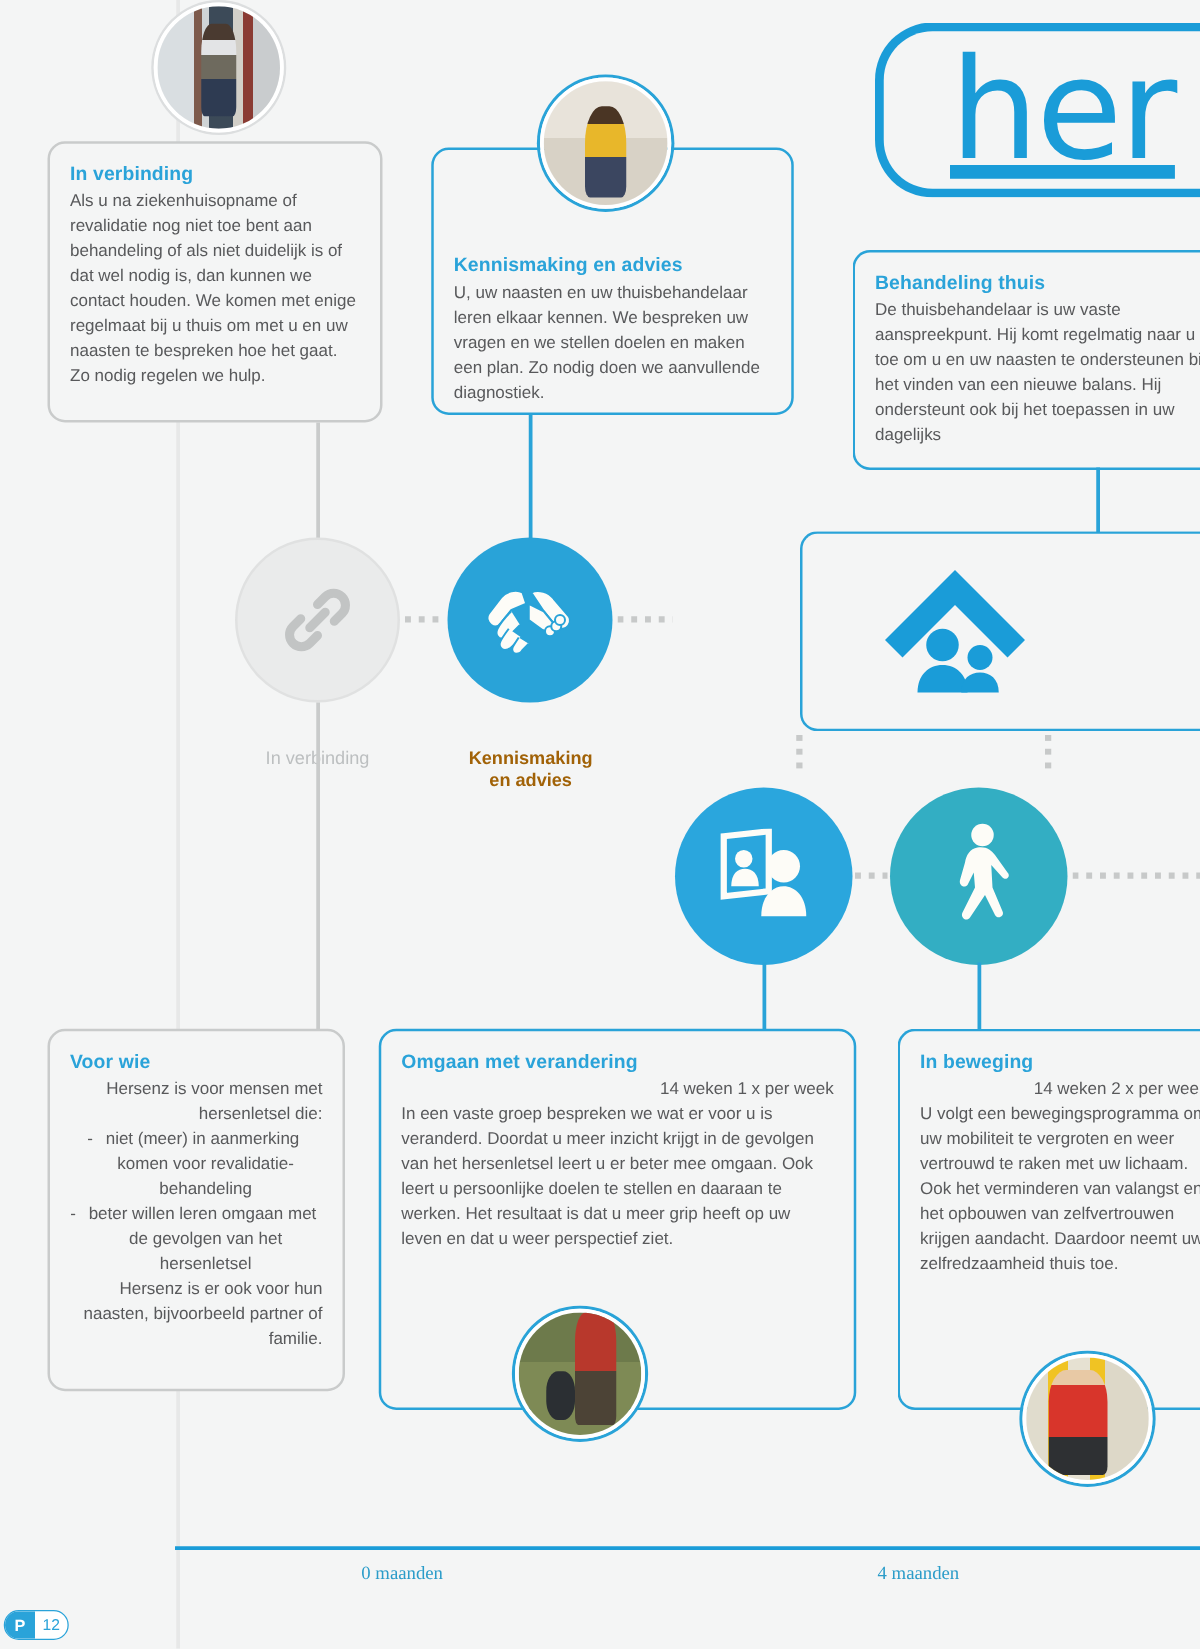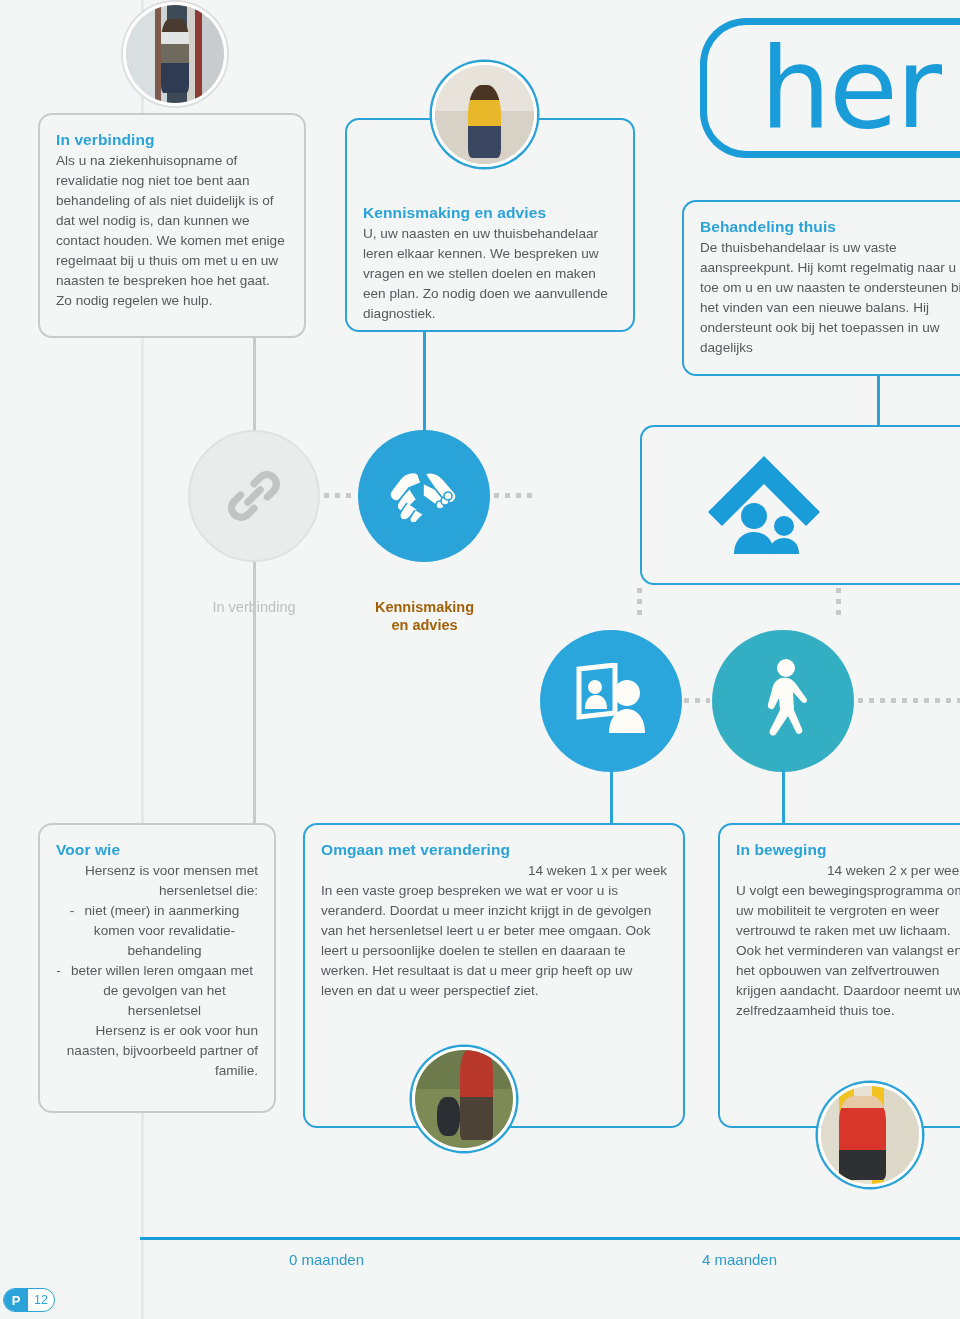--- a/index.html
+++ b/index.html
@@ -172,30 +172,31 @@
     position: absolute; left: 700px; top: 18px; width: 280px; height: 140px;
     border: 7px solid #1a9cd8; border-right: none;
     border-radius: 46px 0 0 46px; background: #f4f5f5;
   }
   #logo-text {
     position: absolute; left: 760px; top: 32px;
     font-size: 112px; line-height: 112px;
     color: #1a9cd8; font-weight: normal;
     font-family: "DejaVu Sans", sans-serif;
     letter-spacing: -2px;
+    text-decoration: underline;
   }
 
   
   #timeline-rule {
     position: absolute; left: 140px; top: 1237px; width: 820px; height: 3px;
     background: #1a9cd8;
   }
   .time-label {
     position: absolute; top: 1251px;
-    color: #2b9cc9; font-size: 15px;
+    color: #2b9cc9; font-size: 15px; font-family: Liberation Serif, serif;
   }
   #time-0 { left: 289px; }
   #time-6 { left: 702px; }
 
   
   #left-spine {
     position: absolute; left: 141px; top: 0px; width: 2.5px; height: 1319px;
     background: #e7e8e8;
   }
 

